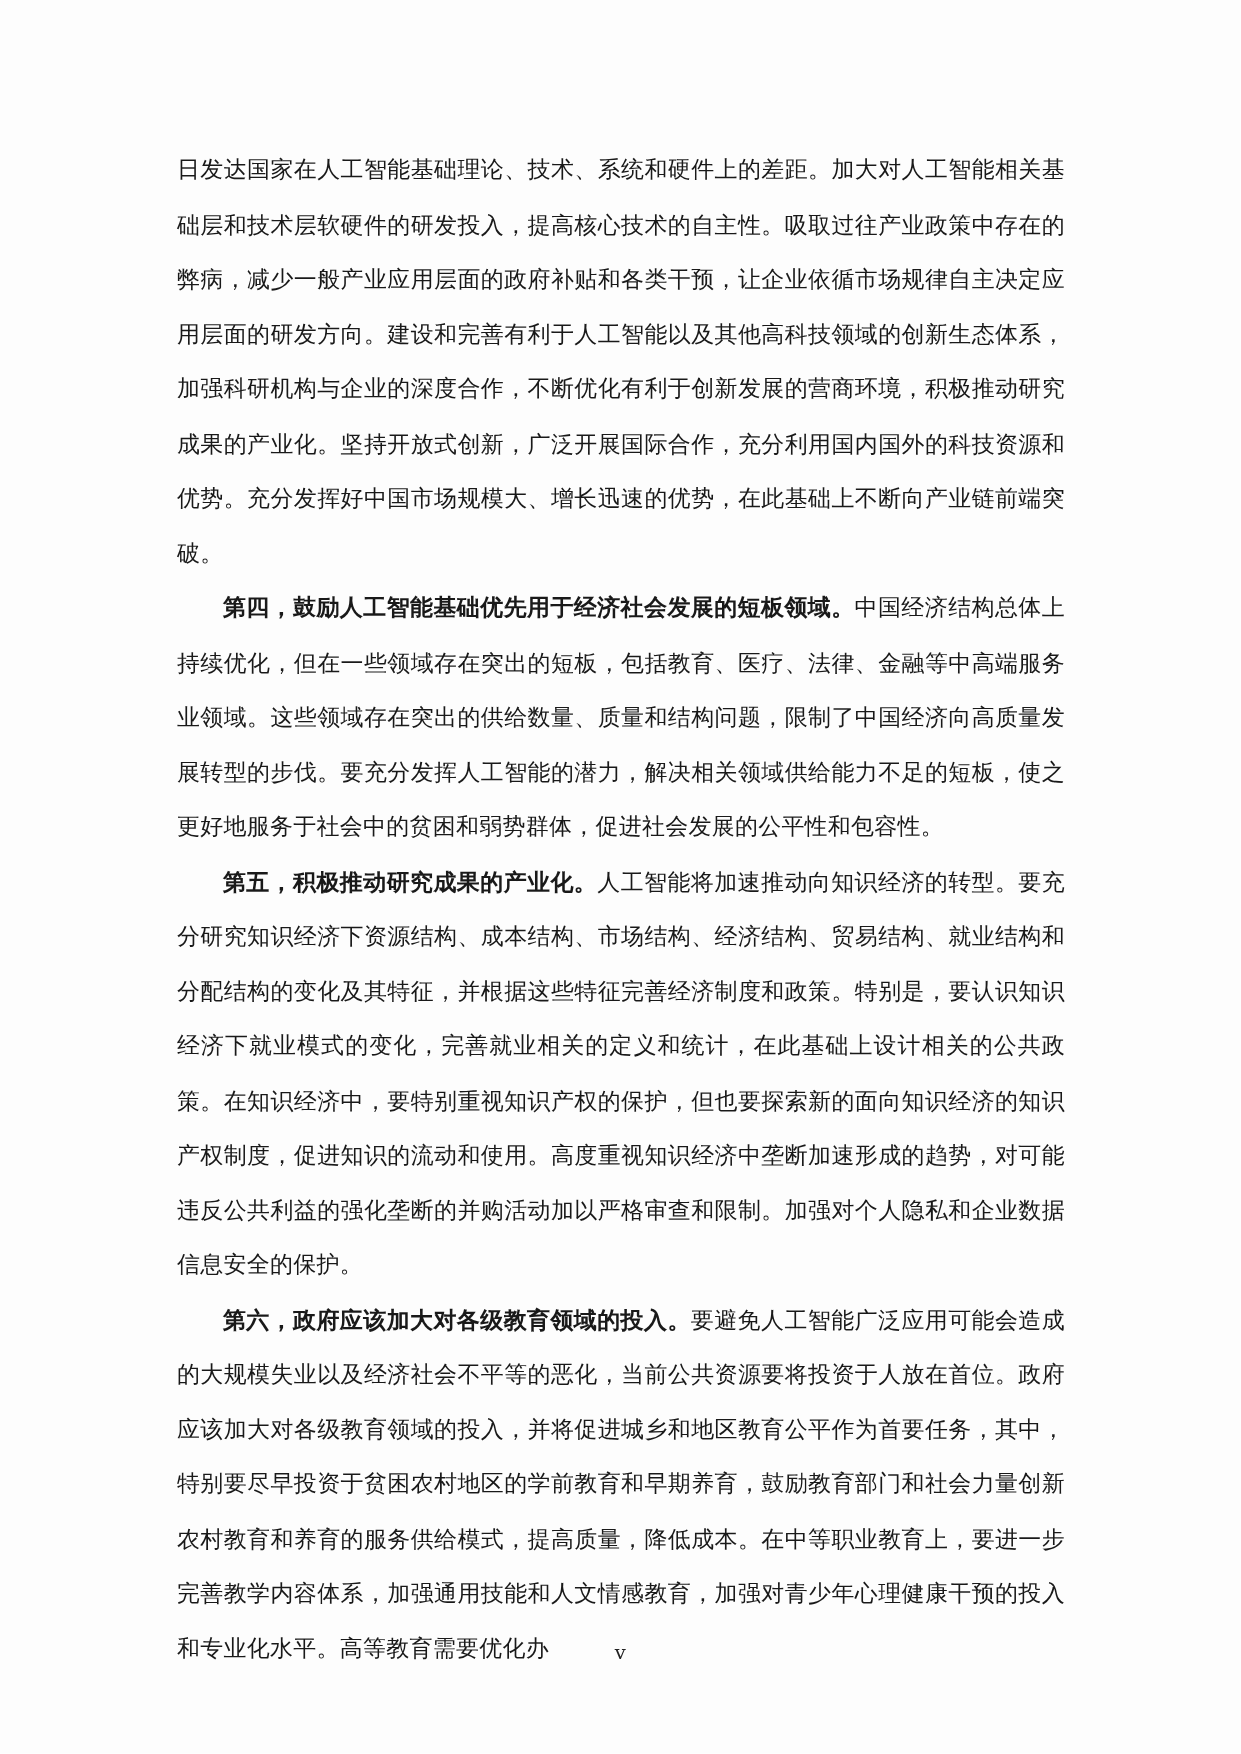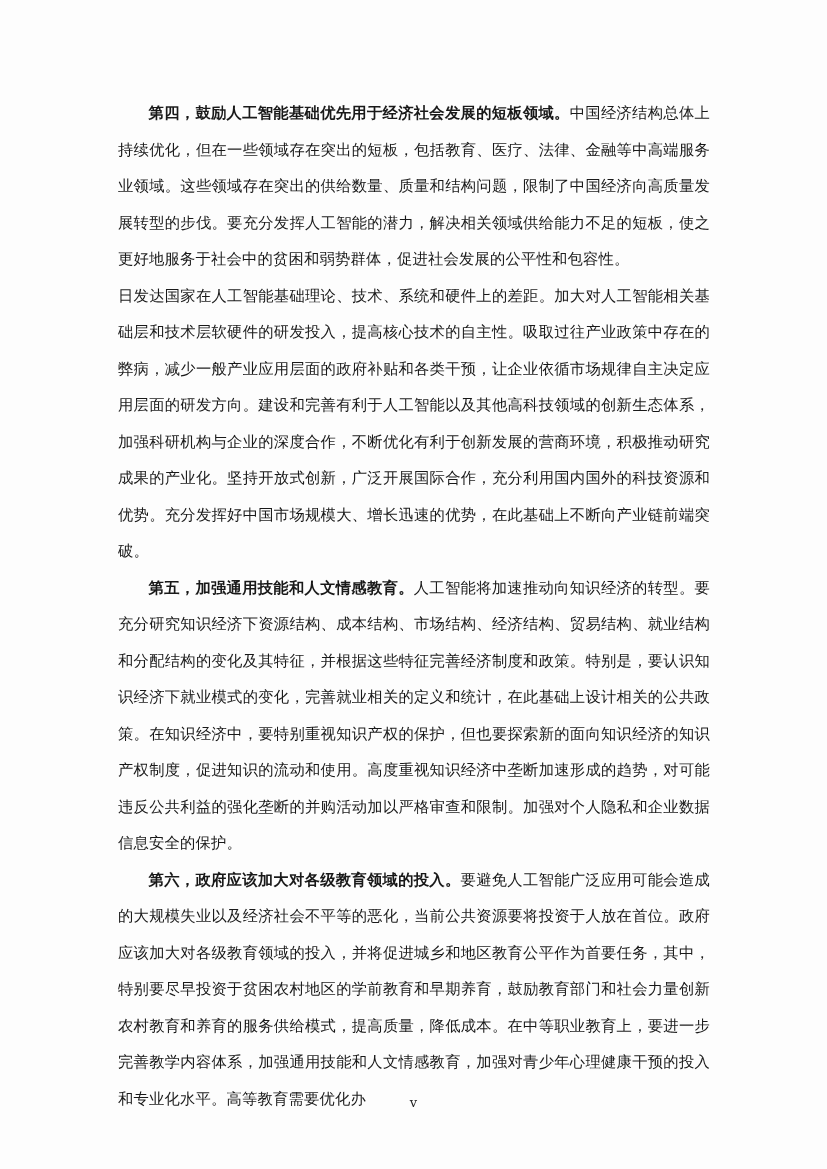--- a/index.html
+++ b/index.html
@@ -54,30 +54,30 @@
     font-family: "DejaVu Serif", "Liberation Serif", serif;
     color: #222;
   }
 </style>
 </head>
 <body>
 
 <div class="page">
   <div class="content">
 
-    <p class="para indent">
-      <span class="lead">第四，鼓励人工智能基础优先用于经济社会发展的短板领域。</span><span>中国经济结构总体上持续优化，但在一些领域存在突出的短板，包括教育、医疗、法律、金融等中高端服务业领域。这些领域存在突出的供给数量、质量和结构问题，限制了中国经济向高质量发展转型的步伐。要充分发挥人工智能的潜力，解决相关领域供给能力不足的短板，使之更好地服务于社会中的贫困和弱势群体，促进社会发展的公平性和包容性。</span>
-    </p>
-
     <p class="para">
       <span>日发达国家在人工智能基础理论、技术、系统和硬件上的差距。加大对人工智能相关基础层和技术层软硬件的研发投入，提高核心技术的自主性。吸取过往产业政策中存在的弊病，减少一般产业应用层面的政府补贴和各类干预，让企业依循市场规律自主决定应用层面的研发方向。建设和完善有利于人工智能以及其他高科技领域的创新生态体系，加强科研机构与企业的深度合作，不断优化有利于创新发展的营商环境，积极推动研究成果的产业化。坚持开放式创新，广泛开展国际合作，充分利用国内国外的科技资源和优势。充分发挥好中国市场规模大、增长迅速的优势，在此基础上不断向产业链前端突破。</span>
     </p>
 
     <p class="para indent">
-      <span class="lead">第五，加强通用技能和人文情感教育。</span><span>人工智能将加速推动向知识经济的转型。要充分研究知识经济下资源结构、成本结构、市场结构、经济结构、贸易结构、就业结构和分配结构的变化及其特征，并根据这些特征完善经济制度和政策。特别是，要认识知识经济下就业模式的变化，完善就业相关的定义和统计，在此基础上设计相关的公共政策。在知识经济中，要特别重视知识产权的保护，但也要探索新的面向知识经济的知识产权制度，促进知识的流动和使用。高度重视知识经济中垄断加速形成的趋势，对可能违反公共利益的强化垄断的并购活动加以严格审查和限制。加强对个人隐私和企业数据信息安全的保护。</span>
+      <span class="lead">第四，鼓励人工智能基础优先用于经济社会发展的短板领域。</span><span>中国经济结构总体上持续优化，但在一些领域存在突出的短板，包括教育、医疗、法律、金融等中高端服务业领域。这些领域存在突出的供给数量、质量和结构问题，限制了中国经济向高质量发展转型的步伐。要充分发挥人工智能的潜力，解决相关领域供给能力不足的短板，使之更好地服务于社会中的贫困和弱势群体，促进社会发展的公平性和包容性。</span>
+    </p>
+
+    <p class="para indent">
+      <span class="lead">第五，积极推动研究成果的产业化。</span><span>人工智能将加速推动向知识经济的转型。要充分研究知识经济下资源结构、成本结构、市场结构、经济结构、贸易结构、就业结构和分配结构的变化及其特征，并根据这些特征完善经济制度和政策。特别是，要认识知识经济下就业模式的变化，完善就业相关的定义和统计，在此基础上设计相关的公共政策。在知识经济中，要特别重视知识产权的保护，但也要探索新的面向知识经济的知识产权制度，促进知识的流动和使用。高度重视知识经济中垄断加速形成的趋势，对可能违反公共利益的强化垄断的并购活动加以严格审查和限制。加强对个人隐私和企业数据信息安全的保护。</span>
     </p>
 
     <p class="para indent">
       <span class="lead">第六，政府应该加大对各级教育领域的投入。</span><span>要避免人工智能广泛应用可能会造成的大规模失业以及经济社会不平等的恶化，当前公共资源要将投资于人放在首位。政府应该加大对各级教育领域的投入，并将促进城乡和地区教育公平作为首要任务，其中，特别要尽早投资于贫困农村地区的学前教育和早期养育，鼓励教育部门和社会力量创新农村教育和养育的服务供给模式，提高质量，降低成本。在中等职业教育上，要进一步完善教学内容体系，加强通用技能和人文情感教育，加强对青少年心理健康干预的投入和专业化水平。高等教育需要优化办</span>
     </p>
 
   </div>
 
   <div class="footer">v</div>
 </div>

